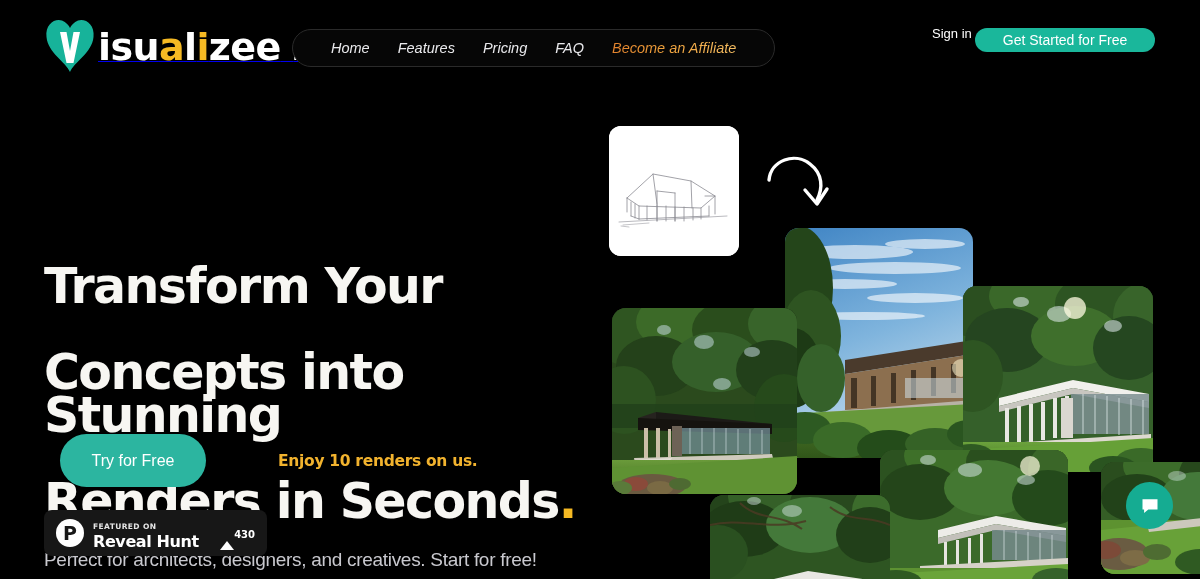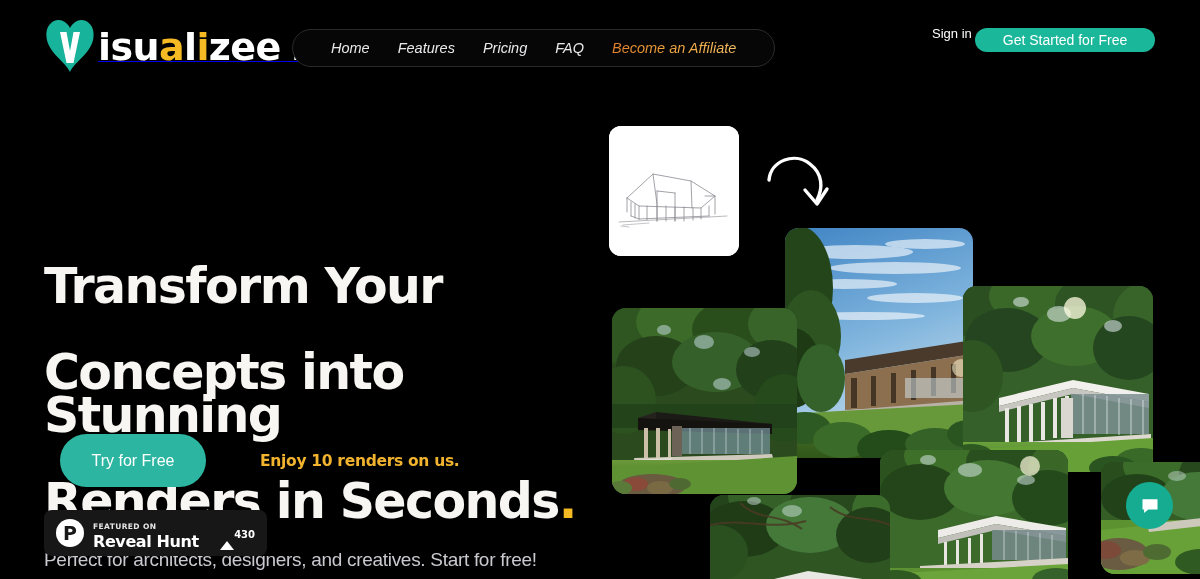--- a/index.html
+++ b/index.html
@@ -204,21 +204,21 @@
     border-radius: 27px;
     background: #2cb5a0;
     color: #ffffff;
     font-family: "Liberation Sans", sans-serif;
     font-size: 16px;
     cursor: pointer;
     white-space: nowrap;
   }
 
   .offer-text {
-    margin-left: 54px;
+    margin-left: 72px;
   }
   .offer-title {
     font-family: "DejaVu Sans", sans-serif;
     font-size: 15.5px;
     font-weight: 700;
     color: #f2b32e;
     letter-spacing: -0.3px;
     white-space: nowrap;
   }
   .offer-sub {

